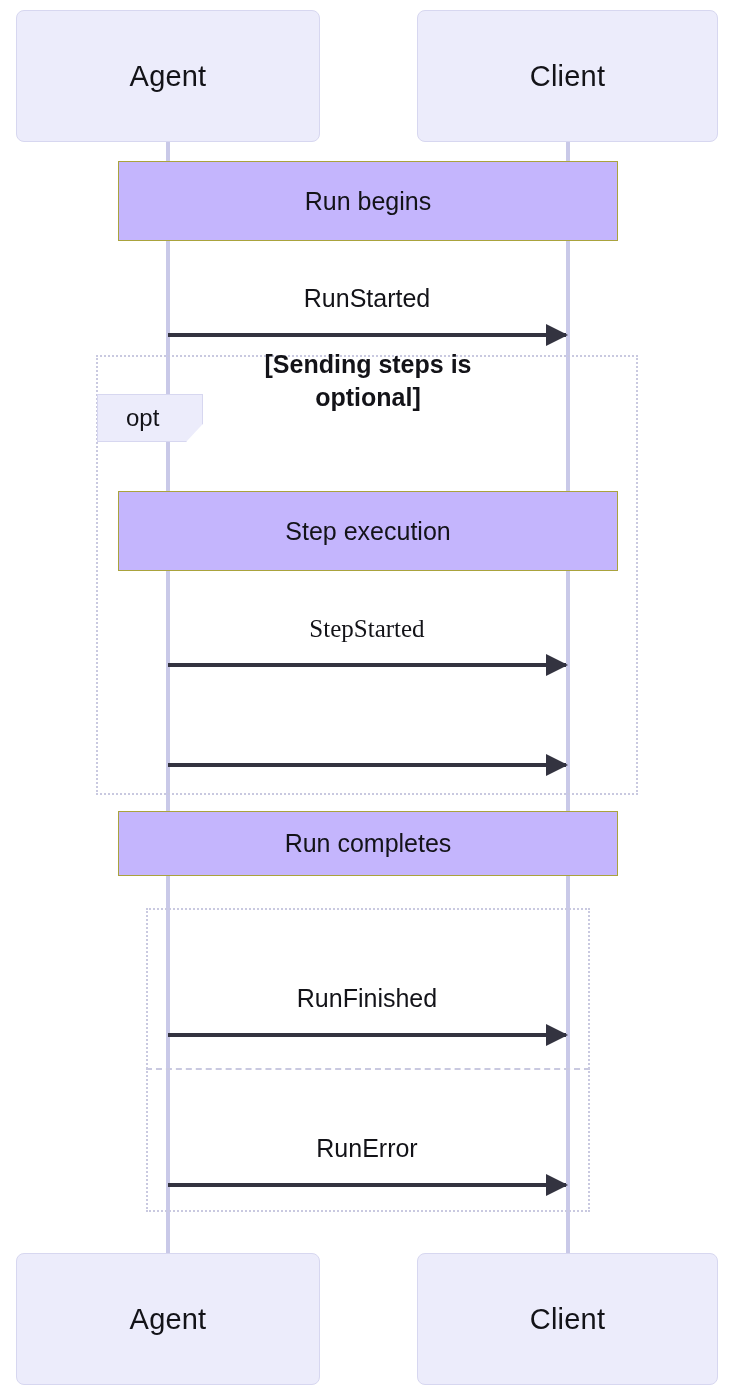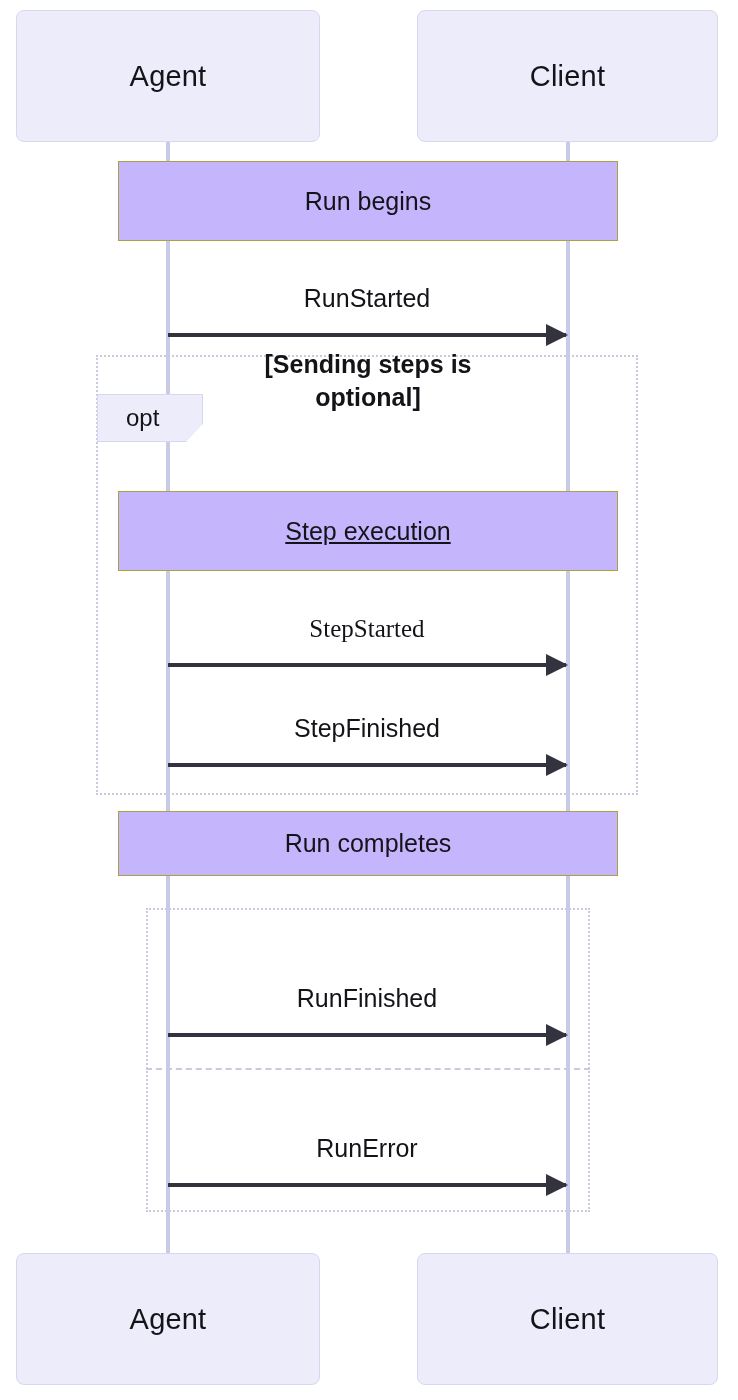--- a/index.html
+++ b/index.html
@@ -56,21 +56,21 @@
     background: #c4b5fd;
     border: 1px solid #aaa33d;
     display: flex;
     align-items: center;
     justify-content: center;
     color: #131318;
     font-size: 25px;
     z-index: 4;
   }
   .phase-run-begins    { left: 118px; top: 161px; width: 500px; height: 80px; }
-  .phase-step-exec     { left: 118px; top: 491px; width: 500px; height: 80px; text-decoration: underline; }
+  .phase-step-exec     { left: 118px; top: 491px; width: 500px; height: 80px; }
   .phase-run-completes { left: 118px; top: 811px; width: 500px; height: 65px; }
 
   
   .fragment {
     position: absolute;
     box-sizing: border-box;
     border: 2px dotted #c9c9e0;
     background: transparent;
     z-index: 2;
   }
@@ -177,21 +177,20 @@
 
   <div class="fragment frag-opt"></div>
   <div class="frag-label label-opt">opt</div>
   <div class="frag-condition cond-opt">[Sending steps is optional]</div>
 
   <div class="phase-bar phase-step-exec">Step execution</div>
 
   <div class="msg-label m2-label">StepStarted</div>
   <div class="msg-arrow arrow-a2c m2-arrow"></div>
 
-  <div class="msg-label m3-label">StepFinished</div>
   <div class="msg-arrow arrow-a2c m3-arrow"></div>
 
   <div class="phase-bar phase-run-completes">Run completes</div>
 
   <div class="fragment frag-alt"></div>
   <div class="frag-divider"></div>
 
   <div class="msg-label m4-label">RunFinished</div>
   <div class="msg-arrow arrow-a2c m4-arrow"></div>
 

